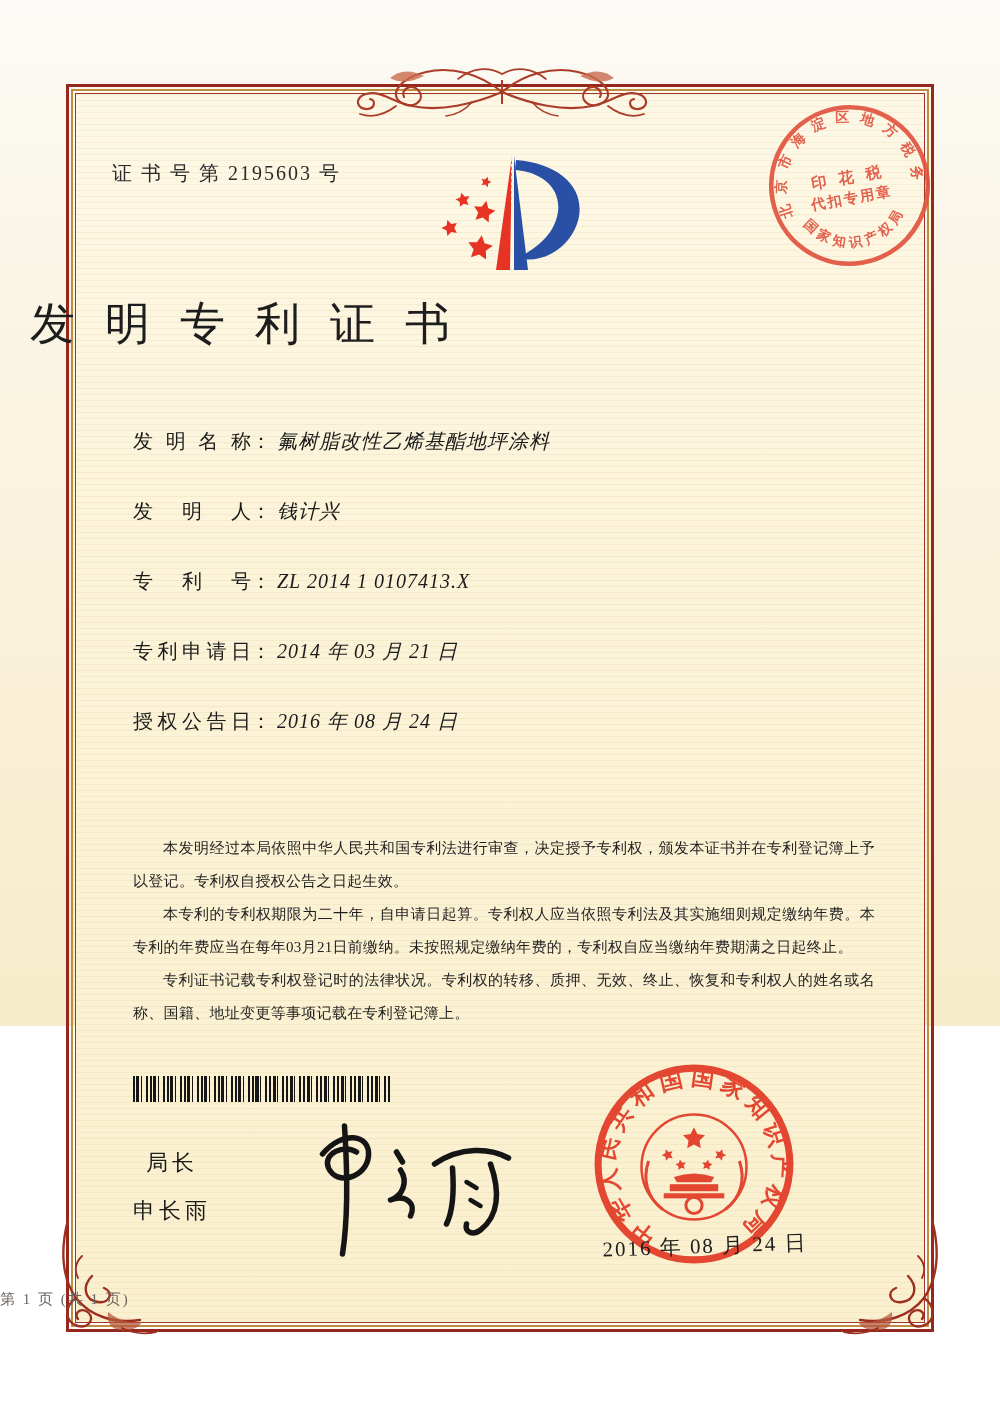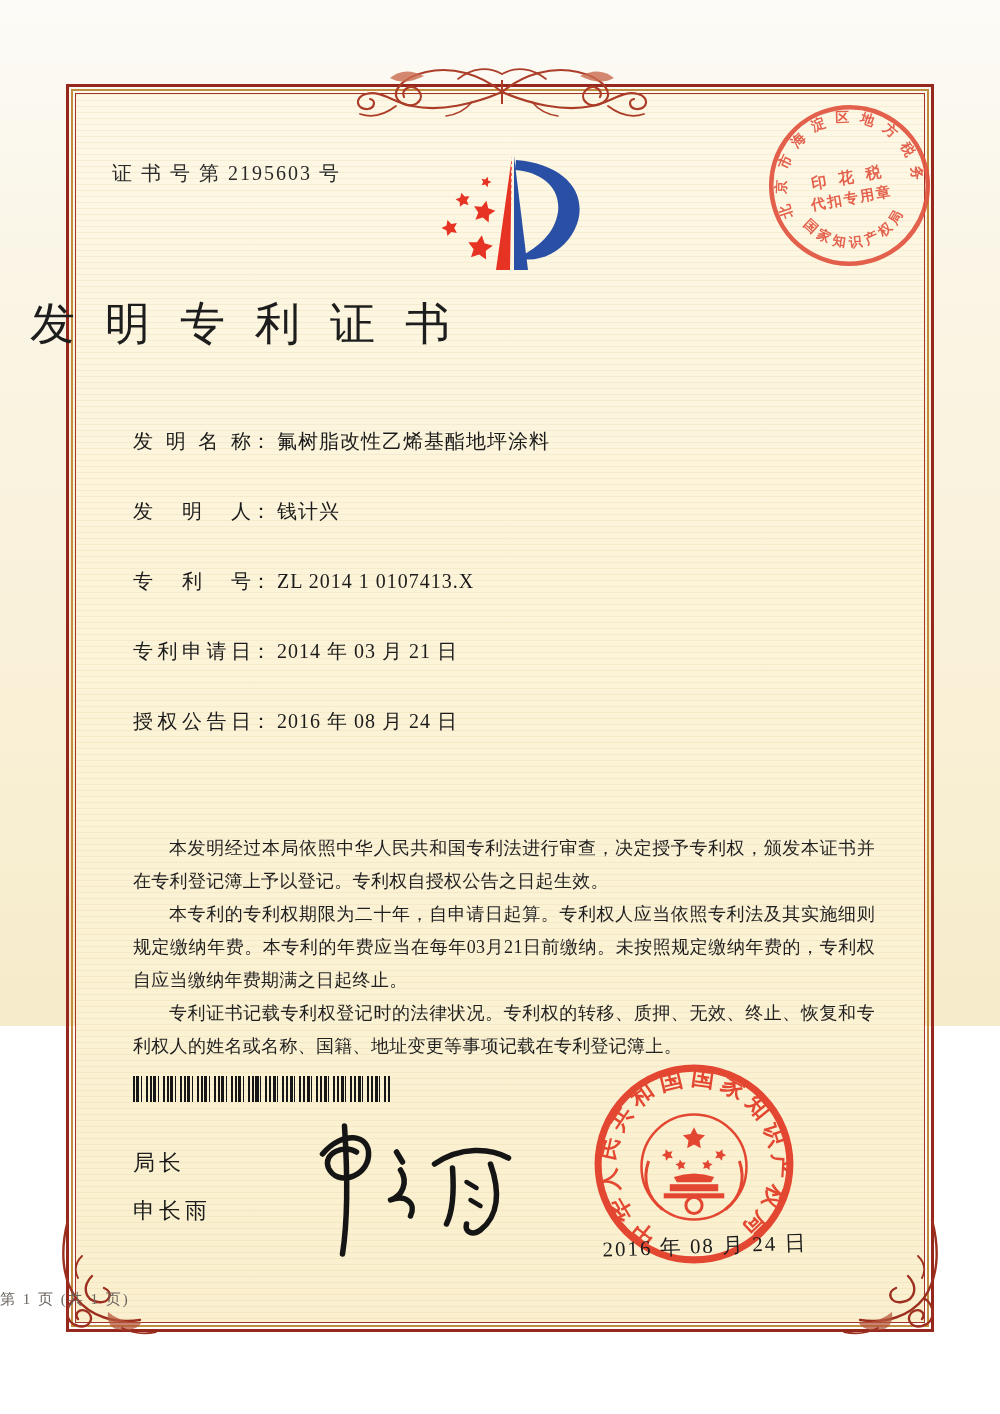--- a/index.html
+++ b/index.html
@@ -15,33 +15,33 @@
       linear-gradient(180deg,#fdf8e6 0%,#fcf4d9 40%,#faf0cf 100%);}
   .ornament{position:absolute;z-index:3;}
   
   .cert-no{position:absolute;left:112px;top:160px;z-index:4;font-size:20px;letter-spacing:2px;color:#2a2a2a;}
   .title{position:absolute;left:0;right:0;top:294px;z-index:4;
     font-size:45px;font-weight:400;letter-spacing:30px;text-indent:30px;color:#1d1d1d;}
   .fields{position:absolute;left:133px;top:428px;width:720px;z-index:4;}
   .field-row{height:70px;font-size:20px;color:#1b1b1b;}
   .field-label{display:inline-block;width:118px;text-align:justify;text-align-last:justify;vertical-align:top;}
   .field-colon{display:inline-block;margin:0 6px 0 0;}
-  .field-value{letter-spacing:1px;}
+  .field-value{letter-spacing:1px;font-style:italic;}
   .paras{position:absolute;left:133px;top:832px;width:742px;z-index:4;
-    font-size:18px;line-height:33px;color:#1f1f1f;text-align:justify;letter-spacing:0.3px;}
+    font-size:15px;line-height:33px;color:#1f1f1f;text-align:justify;letter-spacing:0.3px;}
   .paras p{margin:0;text-indent:2em;}
   .barcode{position:absolute;left:133px;top:1076px;width:258px;height:26px;z-index:4;
     background:repeating-linear-gradient(90deg,
       #161616 0 2px, rgba(0,0,0,0) 2px 3.5px,
       #161616 3.5px 6.5px, rgba(0,0,0,0) 6.5px 8.5px,
       #161616 8.5px 9.5px, rgba(0,0,0,0) 9.5px 13px,
       #161616 13px 15px, rgba(0,0,0,0) 15px 17px);}
   .signer{position:absolute;left:133px;top:1148px;z-index:4;
     font-family:"Liberation Sans","DejaVu Sans",sans-serif;font-size:22px;color:#1c1c1c;letter-spacing:4px;}
-  .signer div{margin-bottom:18px;}
+  .signer div{margin-bottom:18px;text-align:center;}
   .signature{position:absolute;left:282px;top:1112px;z-index:5;}
   .seal{position:absolute;left:588px;top:1058px;z-index:4;opacity:0.93;}
   .seal-date{position:absolute;left:600px;top:1232px;width:210px;z-index:6;text-align:center;
     font-size:21px;letter-spacing:2px;color:#1d1d1d;transform:rotate(-2deg);}
   .stamp{position:absolute;left:762px;top:98px;z-index:4;opacity:0.9;}
   .footer{position:absolute;left:0;right:0;top:1290px;z-index:4;text-align:left;
     font-size:15px;letter-spacing:2px;color:#6b6560;}
 </style>
 </head>
 <body>

